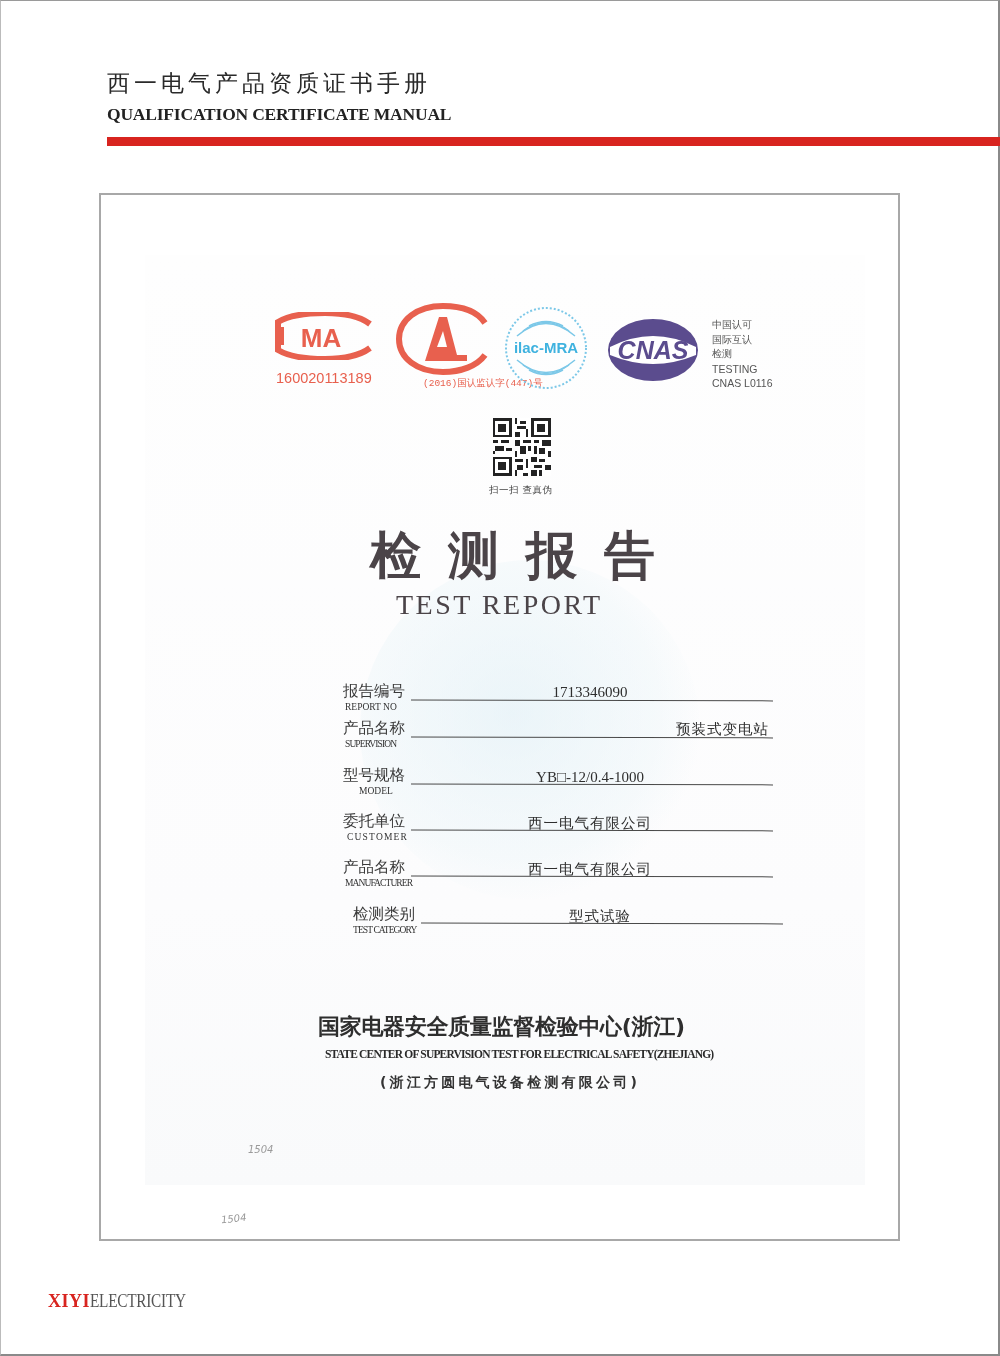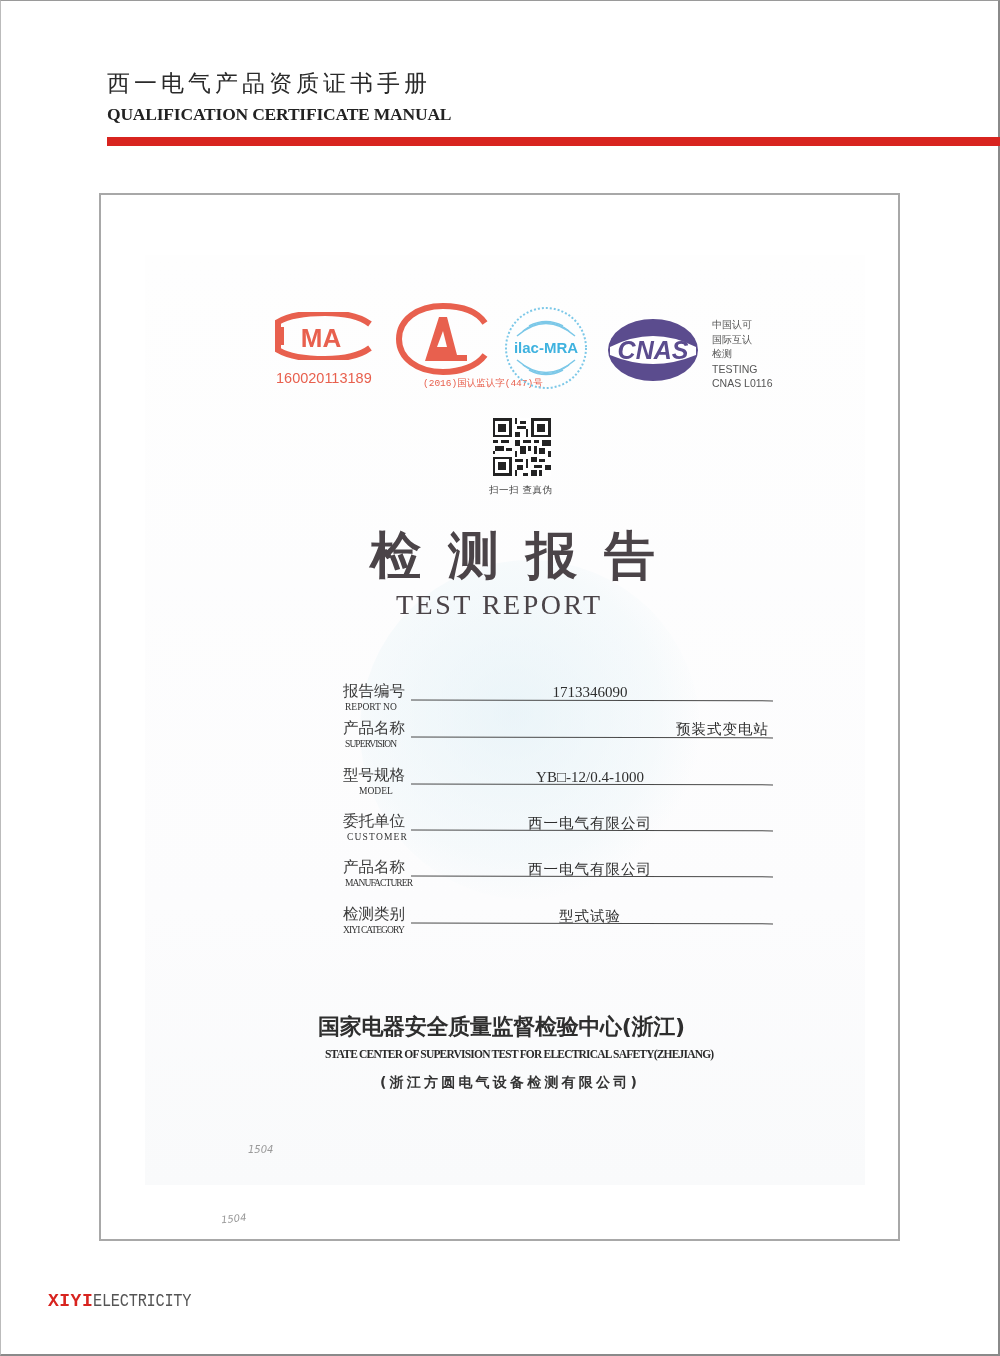--- a/index.html
+++ b/index.html
@@ -126,21 +126,21 @@
     .hand-mark {
       position: absolute; font-family: "DejaVu Sans", sans-serif; font-size: 10px;
       color: #9a9a9a; font-style: italic;
     }
     .hand-mark-1 { left: 248px; top: 1144px; }
     .hand-mark-2 { left: 221px; top: 1213px; transform: rotate(-6deg); }
 
     
     .footer-brand {
       position: absolute; left: 48px; top: 1291px; white-space: nowrap;
-      font-family: Liberation Mono, monospace; font-size: 18px;
+      font-family: Liberation Serif, serif; font-size: 18px;
     }
     .footer-brand .brand-red { color: #d8241f; font-weight: bold; letter-spacing: 0.5px; }
     .footer-brand .brand-gray { color: #555; letter-spacing: -0.3px; transform: scaleX(0.85); display: inline-block; transform-origin: left; }
   </style>
 </head>
 <body>
 
 <div class="page-frame"></div>
 
 <div class="manual-title-cn">西一电气产品资质证书手册</div>
@@ -266,23 +266,23 @@
   <div class="field-value cn" style="top:3px;">西一电气有限公司</div>
 </div>
 
 <div class="field" style="top:857px;">
   <div class="field-label-cn">产品名称</div>
   <div class="field-label-en condensed">MANUFACTURER</div>
   <div class="field-line"></div>
   <div class="field-value cn" style="top:3px;">西一电气有限公司</div>
 </div>
 
-<div class="field" style="top:904px;">
+<div class="field" style="top:904px;margin-left:10px;">
   <div class="field-label-cn">检测类别</div>
-  <div class="field-label-en condensed" style="left:0;">XIYI CATEGORY</div>
+  <div class="field-label-en condensed" style="left:0;">TEST CATEGORY</div>
   <div class="field-line"></div>
   <div class="field-value cn" style="top:3px;">型式试验</div>
 </div>
 
 <div class="issuer-cn">国家电器安全质量监督检验中心(浙江)</div>
 <div class="issuer-en">STATE CENTER OF SUPERVISION TEST FOR ELECTRICAL SAFETY(ZHEJIANG)</div>
 <div class="issuer-sub">(浙江方圆电气设备检测有限公司)</div>
 
 <div class="hand-mark hand-mark-1">1504</div>
 <div class="hand-mark hand-mark-2">1504</div>

